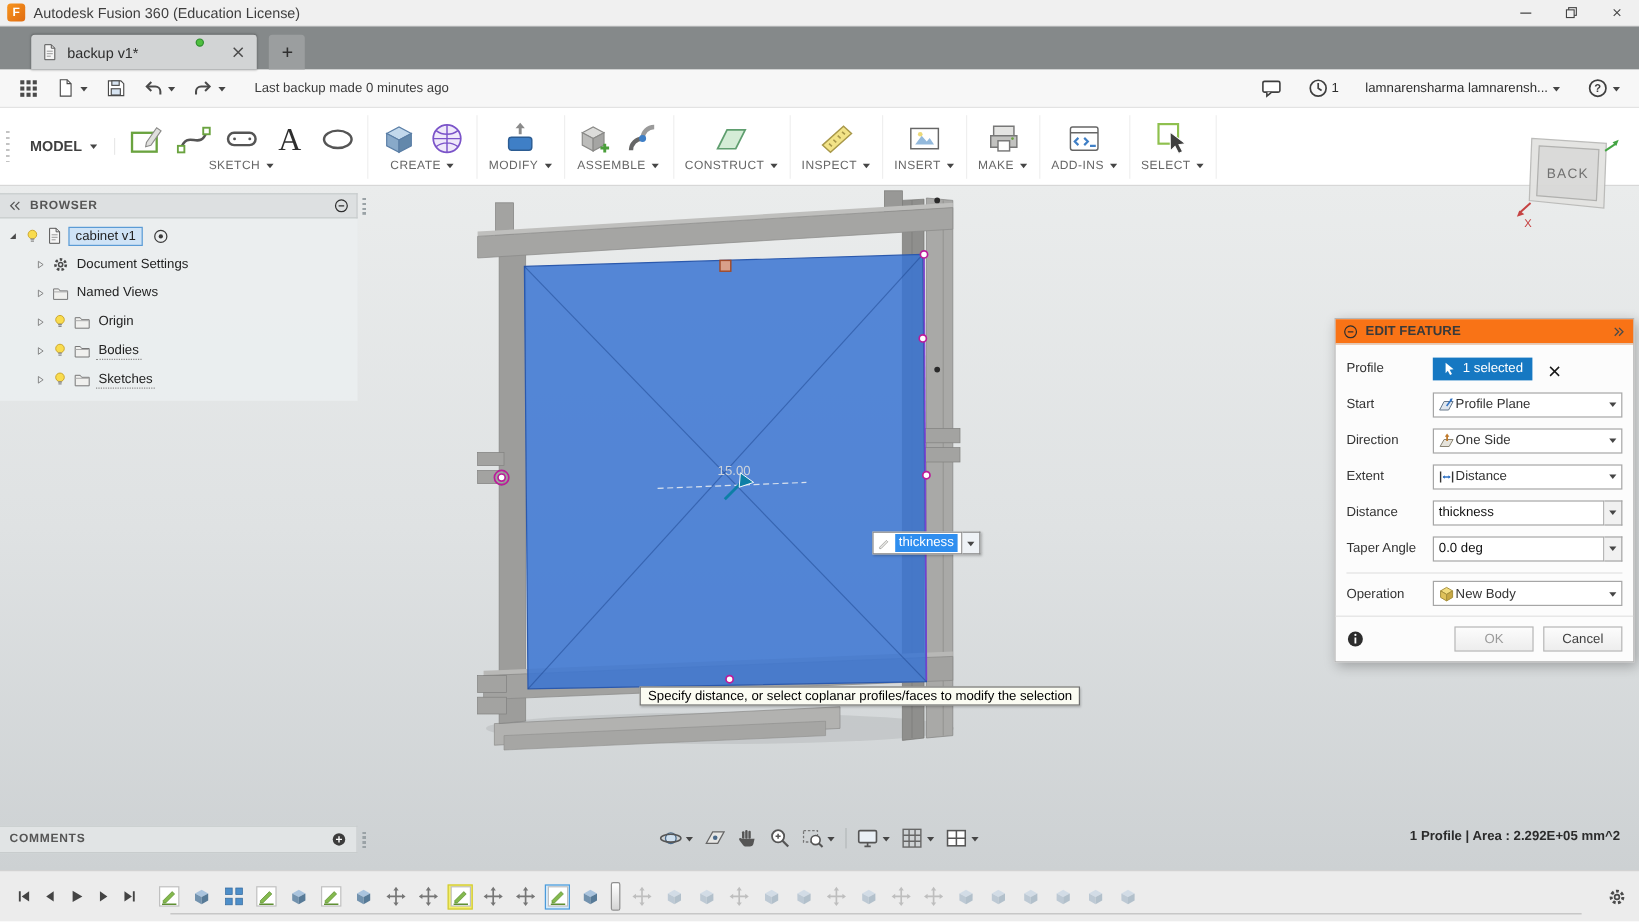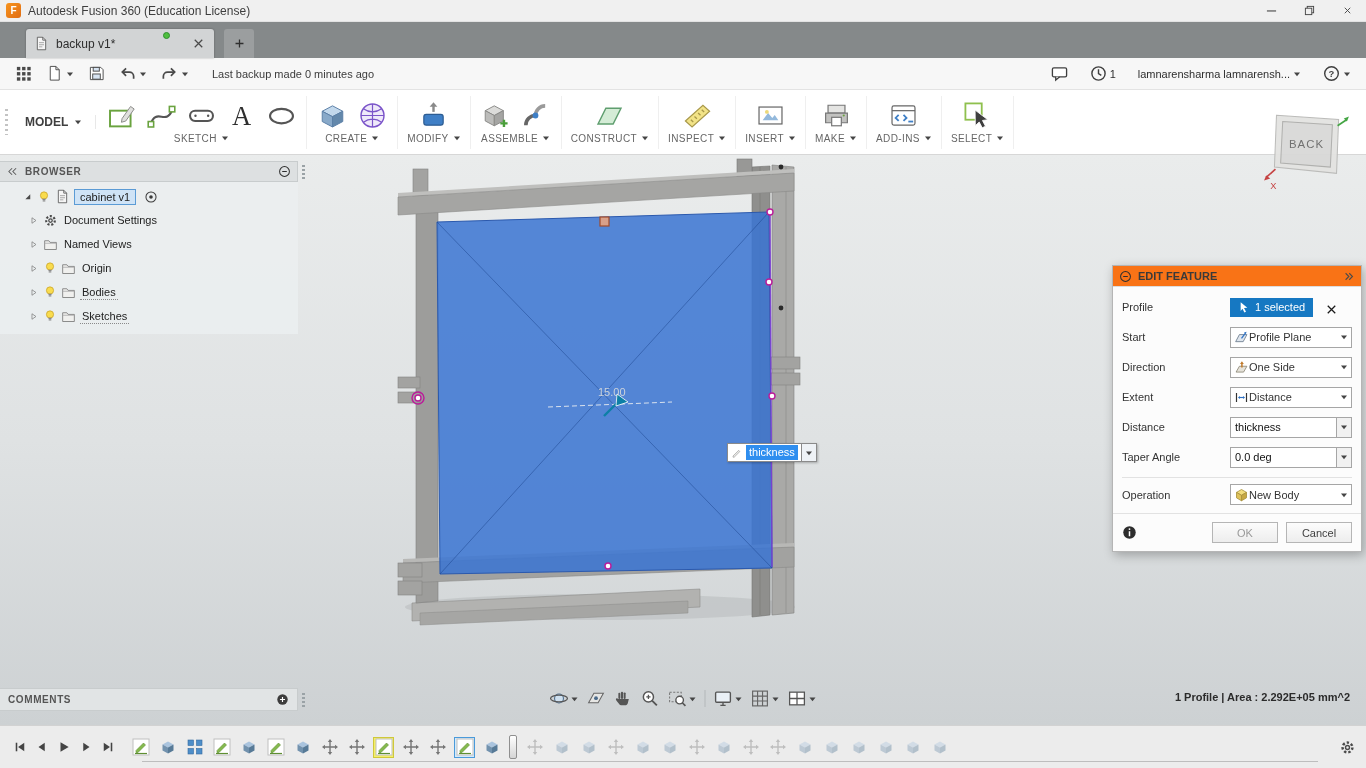--- a/index.html
+++ b/index.html
@@ -46,39 +46,39 @@
 .main{position:relative;height:570px;background:linear-gradient(180deg,#eaecec,#dfe2e3 50%,#cdd1d3)}
 .scene{position:absolute;inset:0}
 .viewcube{position:absolute;top:-50px;right:16px;width:88px;height:88px;z-index:6;opacity:.95}
 
 .browser{position:absolute;left:0;top:6px;width:298px;z-index:5;background:rgba(235,238,239,.93)}
 .panel-head{height:21px;display:flex;align-items:center;gap:6px;padding:0 6px;background:#dde0e1;border:1px solid #c8cccd;border-left:none}
 .panel-head .ttl{flex:1;font-size:10px;font-weight:bold;color:#555;letter-spacing:.6px}
 .panel-head .ic{width:13px;height:13px}
 .tree{padding:3px 0 6px}
 .trow{display:flex;align-items:center;gap:4px;height:24px;padding-left:28px}
-.trow.root{padding-left:22px;height:23px}
+.trow.root{padding-left:5px;height:23px}
 .tri{display:inline-flex;flex:none;width:11px;height:11px}
 .bulb{display:inline-flex;flex:none;width:14px;height:14px}
 .nicon{display:inline-flex;flex:none;width:15px;height:15px}
 .tlabel{color:#222;padding:1px 2px}
 .tlabel.dotted{border-bottom:1px dotted #8a8a8a}
 .root-label{border:1px solid #5b9bd5;background:#cfe3f6;padding:1px 5px}
 .rec{display:inline-flex;flex:none;width:14px;height:14px;margin-left:4px}
 .panel-grip{position:absolute;width:7px;height:18px;display:flex;align-items:center;justify-content:center;z-index:5}
 .panel-grip i{width:3px;height:14px;background:repeating-linear-gradient(#9aa2a6 0 2px,transparent 2px 4px)}
 
 .dialog{position:absolute;left:1112px;top:110px;width:250px;background:#fcfcfc;border:1px solid #b5b5b5;box-shadow:2px 3px 10px rgba(0,0,0,.28);z-index:7}
 .dlg-head{height:21px;display:flex;align-items:center;gap:6px;padding:0 6px;background:#f97316;border-bottom:1px solid #dcdcdc}
 .dlg-head .ttl{flex:1;font-weight:bold;color:#3a3a3a}
 .dlg-head .ic{width:13px;height:13px}
 .dlg-body{padding:5px 9px 0}
 .drow{display:flex;align-items:center;min-height:30px}
 .drow.sep{border-top:1px solid #e2e2e2;margin-top:5px;padding-top:4px}
-.dlabel{width:108px;color:#333}
+.dlabel{width:72px;color:#333}
 .dctrl{flex:1;display:flex;align-items:flex-end}
 .chip{background:#1678c2;color:#fff;height:19px;display:inline-flex;align-items:center;gap:5px;padding:0 8px}
 .chip .ic{width:12px;height:12px}
 .chip-x{width:15px;height:15px;margin-left:11px;color:#1a1a1a}
 .sel{flex:1;height:21px;border:1px solid #a6a6a6;background:#fff;display:flex;align-items:center;gap:0;padding:0 3px}
 .sel .ic{width:15px;height:15px}
 .sel .caret{margin-left:auto}
 .inp{flex:1;height:21px;border:1px solid #a6a6a6;background:#fff;display:flex;align-items:center;padding: 0 4px;color:#111}
 .mini{width:15px;height:21px;border:1px solid #a6a6a6;border-left:none;background:#f1f1f1;display:flex;align-items:center;justify-content:center}
 .dlg-foot{margin-top:6px;border-top:1px solid #e2e2e2;display:flex;align-items:center;gap:8px;padding:8px 9px}
@@ -775,20 +775,21 @@
     </div>
     <div class="dim-caret">
         <span class="caret">
           <svg viewBox="0 0 8 8">
             <path d="M1 2.5h6L4 6.2z" fill="#454545"></path>
           </svg>
         </span>
       </div>
   </div>
 
+  <div class="tipbar">Specify distance, or select coplanar profiles/faces to modify the selection</div>
 
   <div class="dialog">
     <div class="dlg-head">
       <span class="ic">
           <svg viewBox="0 0 18 18">
             <circle cx="9" cy="9" r="6.8" fill="none" stroke="#2e2e2e" stroke-width="1.4"></circle>
             <path d="M5.8 9h6.4" stroke="#2e2e2e" stroke-width="1.4"></path>
           </svg>
         </span>
       <span class="ttl">EDIT FEATURE</span>

